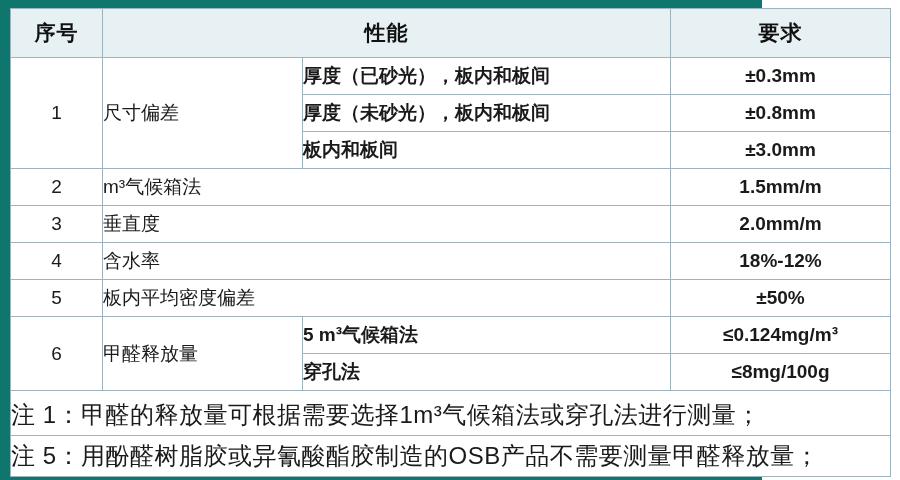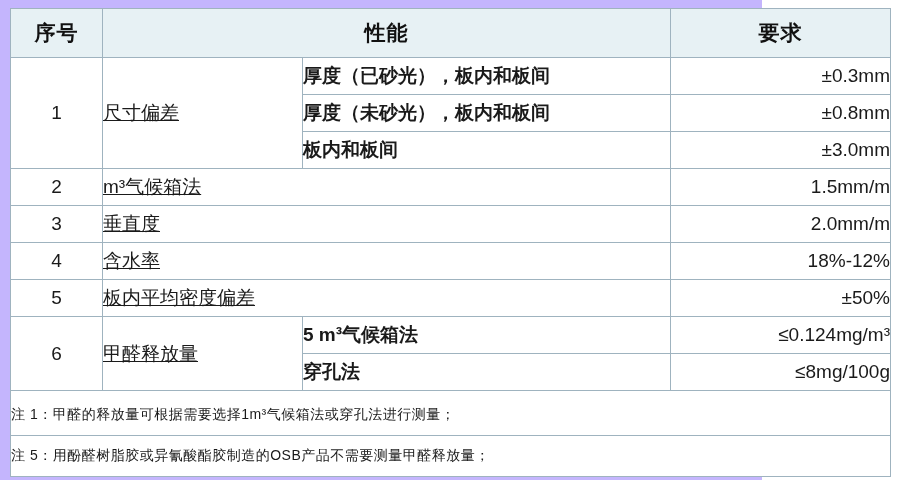--- a/index.html
+++ b/index.html
@@ -12,21 +12,21 @@
     background: #ffffff;
     font-family: "Liberation Sans", "DejaVu Sans", sans-serif;
     color: #1a1a1a;
     overflow: hidden;
   }
   .sheet {
     width: 762px;
     height: 480px;
     box-sizing: border-box;
     padding: 8px 10px 8px 10px;
-    background: #c4b5fd;
+    background: #0f766e;
   }
   table.spec {
     width: 880px;
     border-collapse: collapse;
     table-layout: fixed;
     background: #ffffff;
   }
   table.spec td, table.spec th {
     border: 1px solid #9fb3bf;
     padding: 0;
@@ -46,33 +46,33 @@
     font-size: 19px;
     height: 36px;
     color: #1a1a1a;
   }
   .c-num {
     text-align: center;
   }
   .c-name {
     text-align: left;
     padding-left: 14px;
-    text-decoration: underline;
   }
   .c-sub {
     text-align: left;
     padding-left: 14px;
     font-weight: bold;
   }
   .c-req {
-    text-align: right;
+    text-align: center;
+    font-weight: bold;
   }
   .note-cell {
     height: 40px;
-    font-size: 14px;
+    font-size: 24px;
     text-align: left;
     padding-left: 58px;
     color: #1a1a1a;
     letter-spacing: 0.5px;
   }
   .note-cell.first {
     padding-top: 4px;
   }
   col.c1 { width: 92px; }
   col.c2 { width: 200px; }

